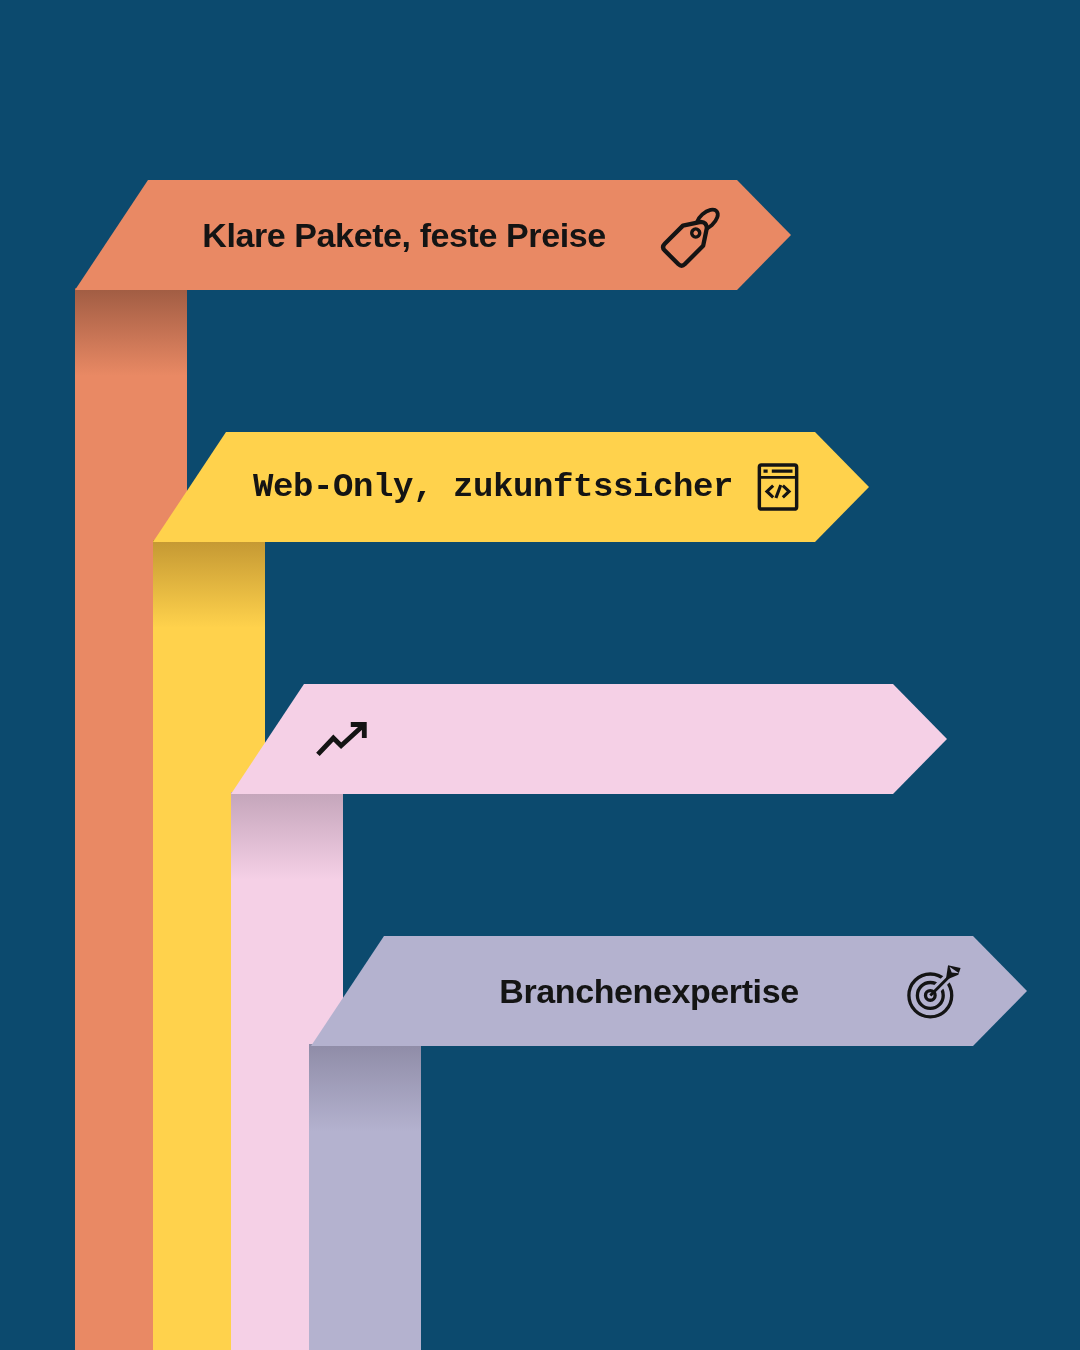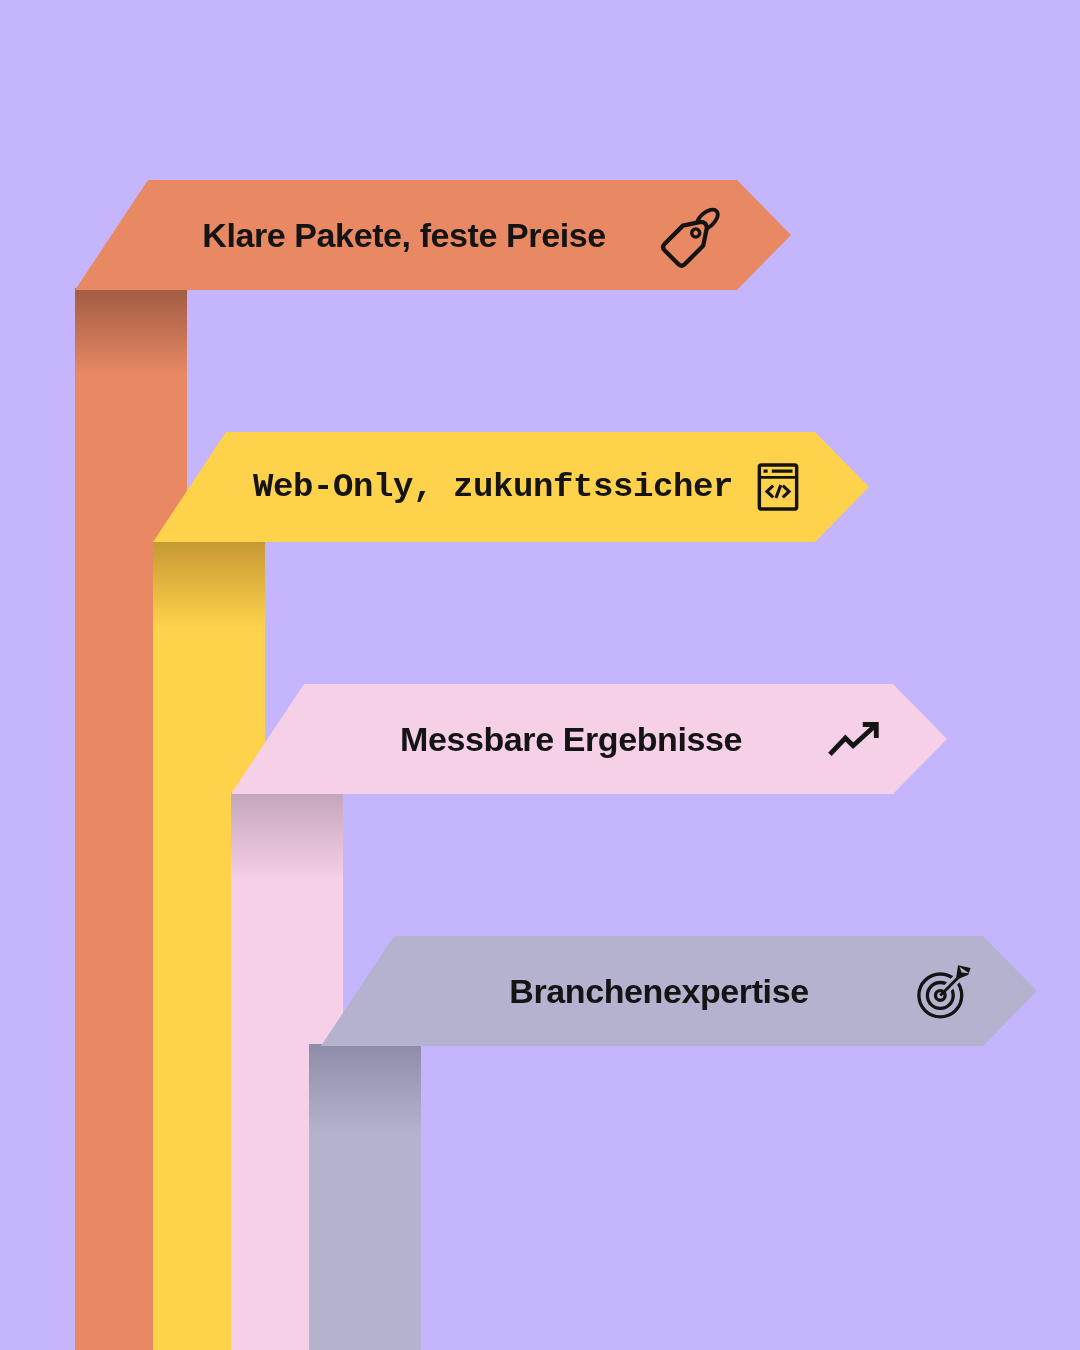--- a/index.html
+++ b/index.html
@@ -1,17 +1,17 @@
 <!DOCTYPE html>
 <html><head>
 <meta charset="utf-8">
 <style>
   html,body{margin:0;padding:0;background:#000;}
   #canvas{
-    position:relative;width:1080px;height:1350px;background:#c4b5fd;
+    position:relative;width:1080px;height:1350px;background:#0c4a6e;
     overflow:hidden;font-family:"Liberation Sans",sans-serif;
   }
   .ribbon{position:absolute;inset:0;pointer-events:none;}
   .band{
     position:absolute;width:112px;
     background:linear-gradient(to bottom, var(--fold) 0px, var(--base) 88px);
   }
   .banner{
     position:absolute;width:716px;height:110px;background:var(--base);
     clip-path:polygon(73px 0, 662px 0, 716px 55px, 662px 110px, 0 110px);
@@ -32,21 +32,21 @@
   .r1{--base:#E98964;--fold:#A05C43;}
   .r1 .banner{left:75px;top:180px;}
   .r1 .band{left:75px;top:288px;height:1062px;}
   .r2{--base:#FFD24C;--fold:#C49833;}
   .r2 .banner{left:153px;top:432px;font-family:Liberation Mono, monospace;}
   .r2 .band{left:153px;top:540px;height:810px;}
   .r3{--base:#F5D0E6;--fold:#C4A5BA;}
   .r3 .banner{left:231px;top:684px;}
   .r3 .band{left:231px;top:792px;height:558px;}
   .r4{--base:#B4B2CF;--fold:#8F8CA7;}
-  .r4 .banner{left:321px;top:936px;}
+  .r4 .banner{left:311px;top:936px;}
   .r4 .band{left:309px;top:1044px;height:306px;}
 </style>
 </head>
 <body>
 
 <div id="canvas">
 
   <div class="ribbon r1">
     <div class="band"></div>
     <div class="banner">
@@ -78,21 +78,20 @@
           <line x1="39" y1="58" x2="46" y2="39" stroke="#141414" stroke-width="4.5"></line>
         </svg>
       </div>
     </div>
   </div>
 
   <div class="ribbon r3">
     <div class="band"></div>
     <div class="banner">
       <div class="banner-inner">
-        <span class="banner-label">Messbare Ergebnisse</span>
         <svg class="banner-icon" width="58" height="46" viewBox="0 0 60 46">
           <polyline class="stroke" points="3,39 19,22 27,30 51,8" stroke-width="5"></polyline>
           <polyline class="stroke" points="37,8 51,8 51,22" stroke-width="5"></polyline>
         </svg>
       </div>
     </div>
   </div>
 
   <div class="ribbon r4">
     <div class="band"></div>

